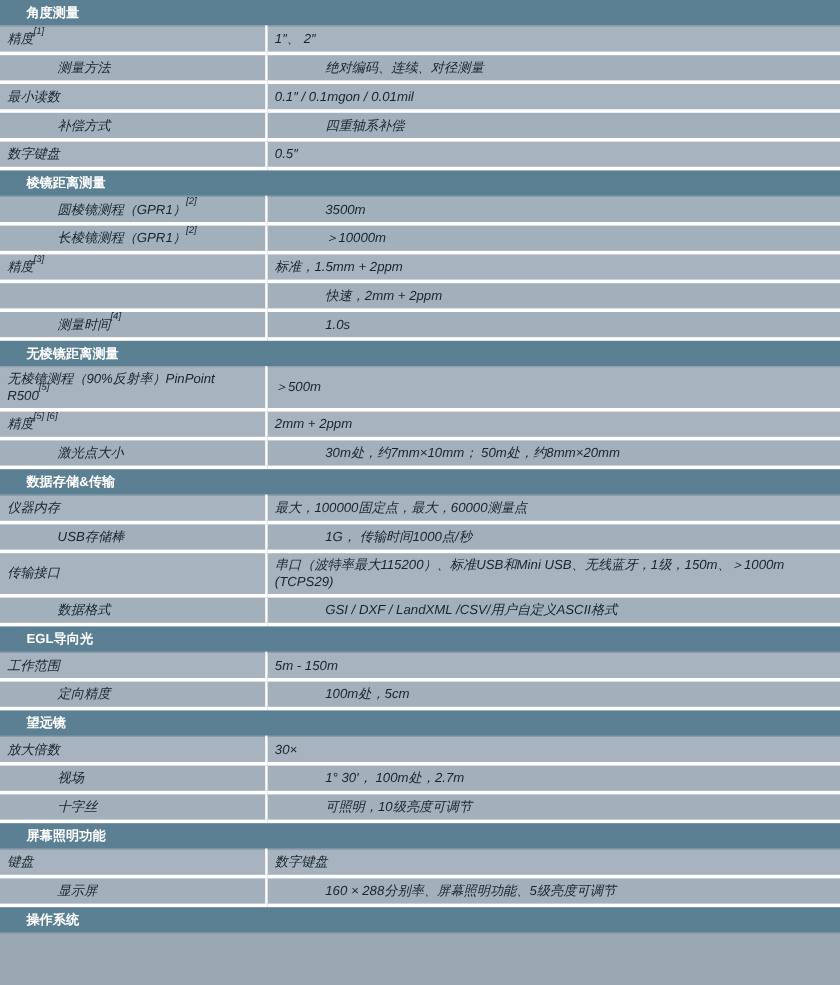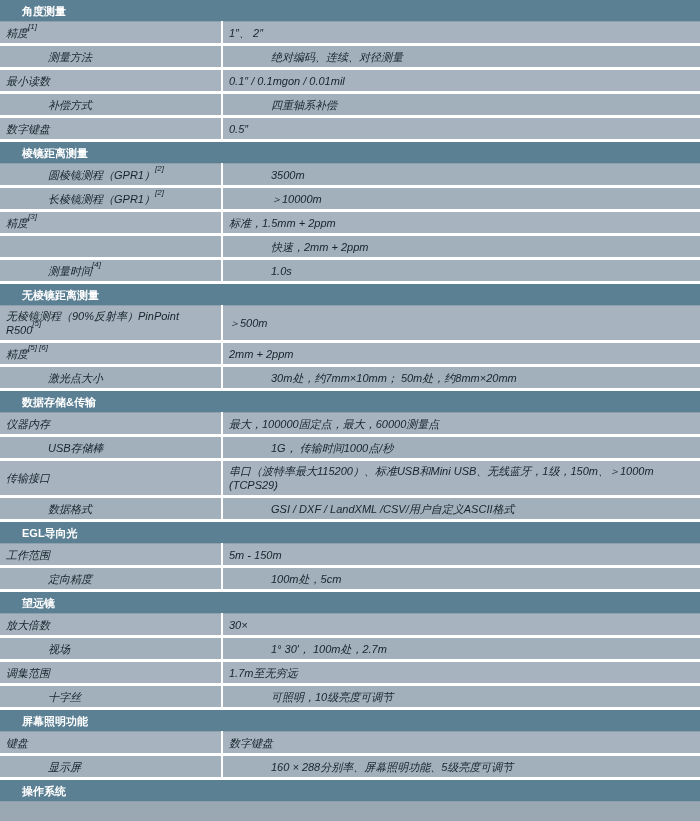--- a/index.html
+++ b/index.html
@@ -155,24 +155,20 @@
         <td colspan="2">望远镜</td>
       </tr>
       <tr class="row">
         <td class="label"><span>放大倍数</span></td>
         <td class="value">30×</td>
       </tr>
       <tr class="row alt">
         <td class="label"><span>视场</span></td>
         <td class="value">1° 30′， 100m处，2.7m</td>
       </tr>
-      <tr class="row">
-        <td class="label"><span>调集范围</span></td>
-        <td class="value">1.7m至无穷远</td>
-      </tr>
       <tr class="row alt">
         <td class="label"><span>十字丝</span></td>
         <td class="value">可照明，10级亮度可调节</td>
       </tr>
       <tr class="section">
         <td colspan="2">屏幕照明功能</td>
       </tr>
       <tr class="row">
         <td class="label"><span>键盘</span></td>
         <td class="value">数字键盘</td>

